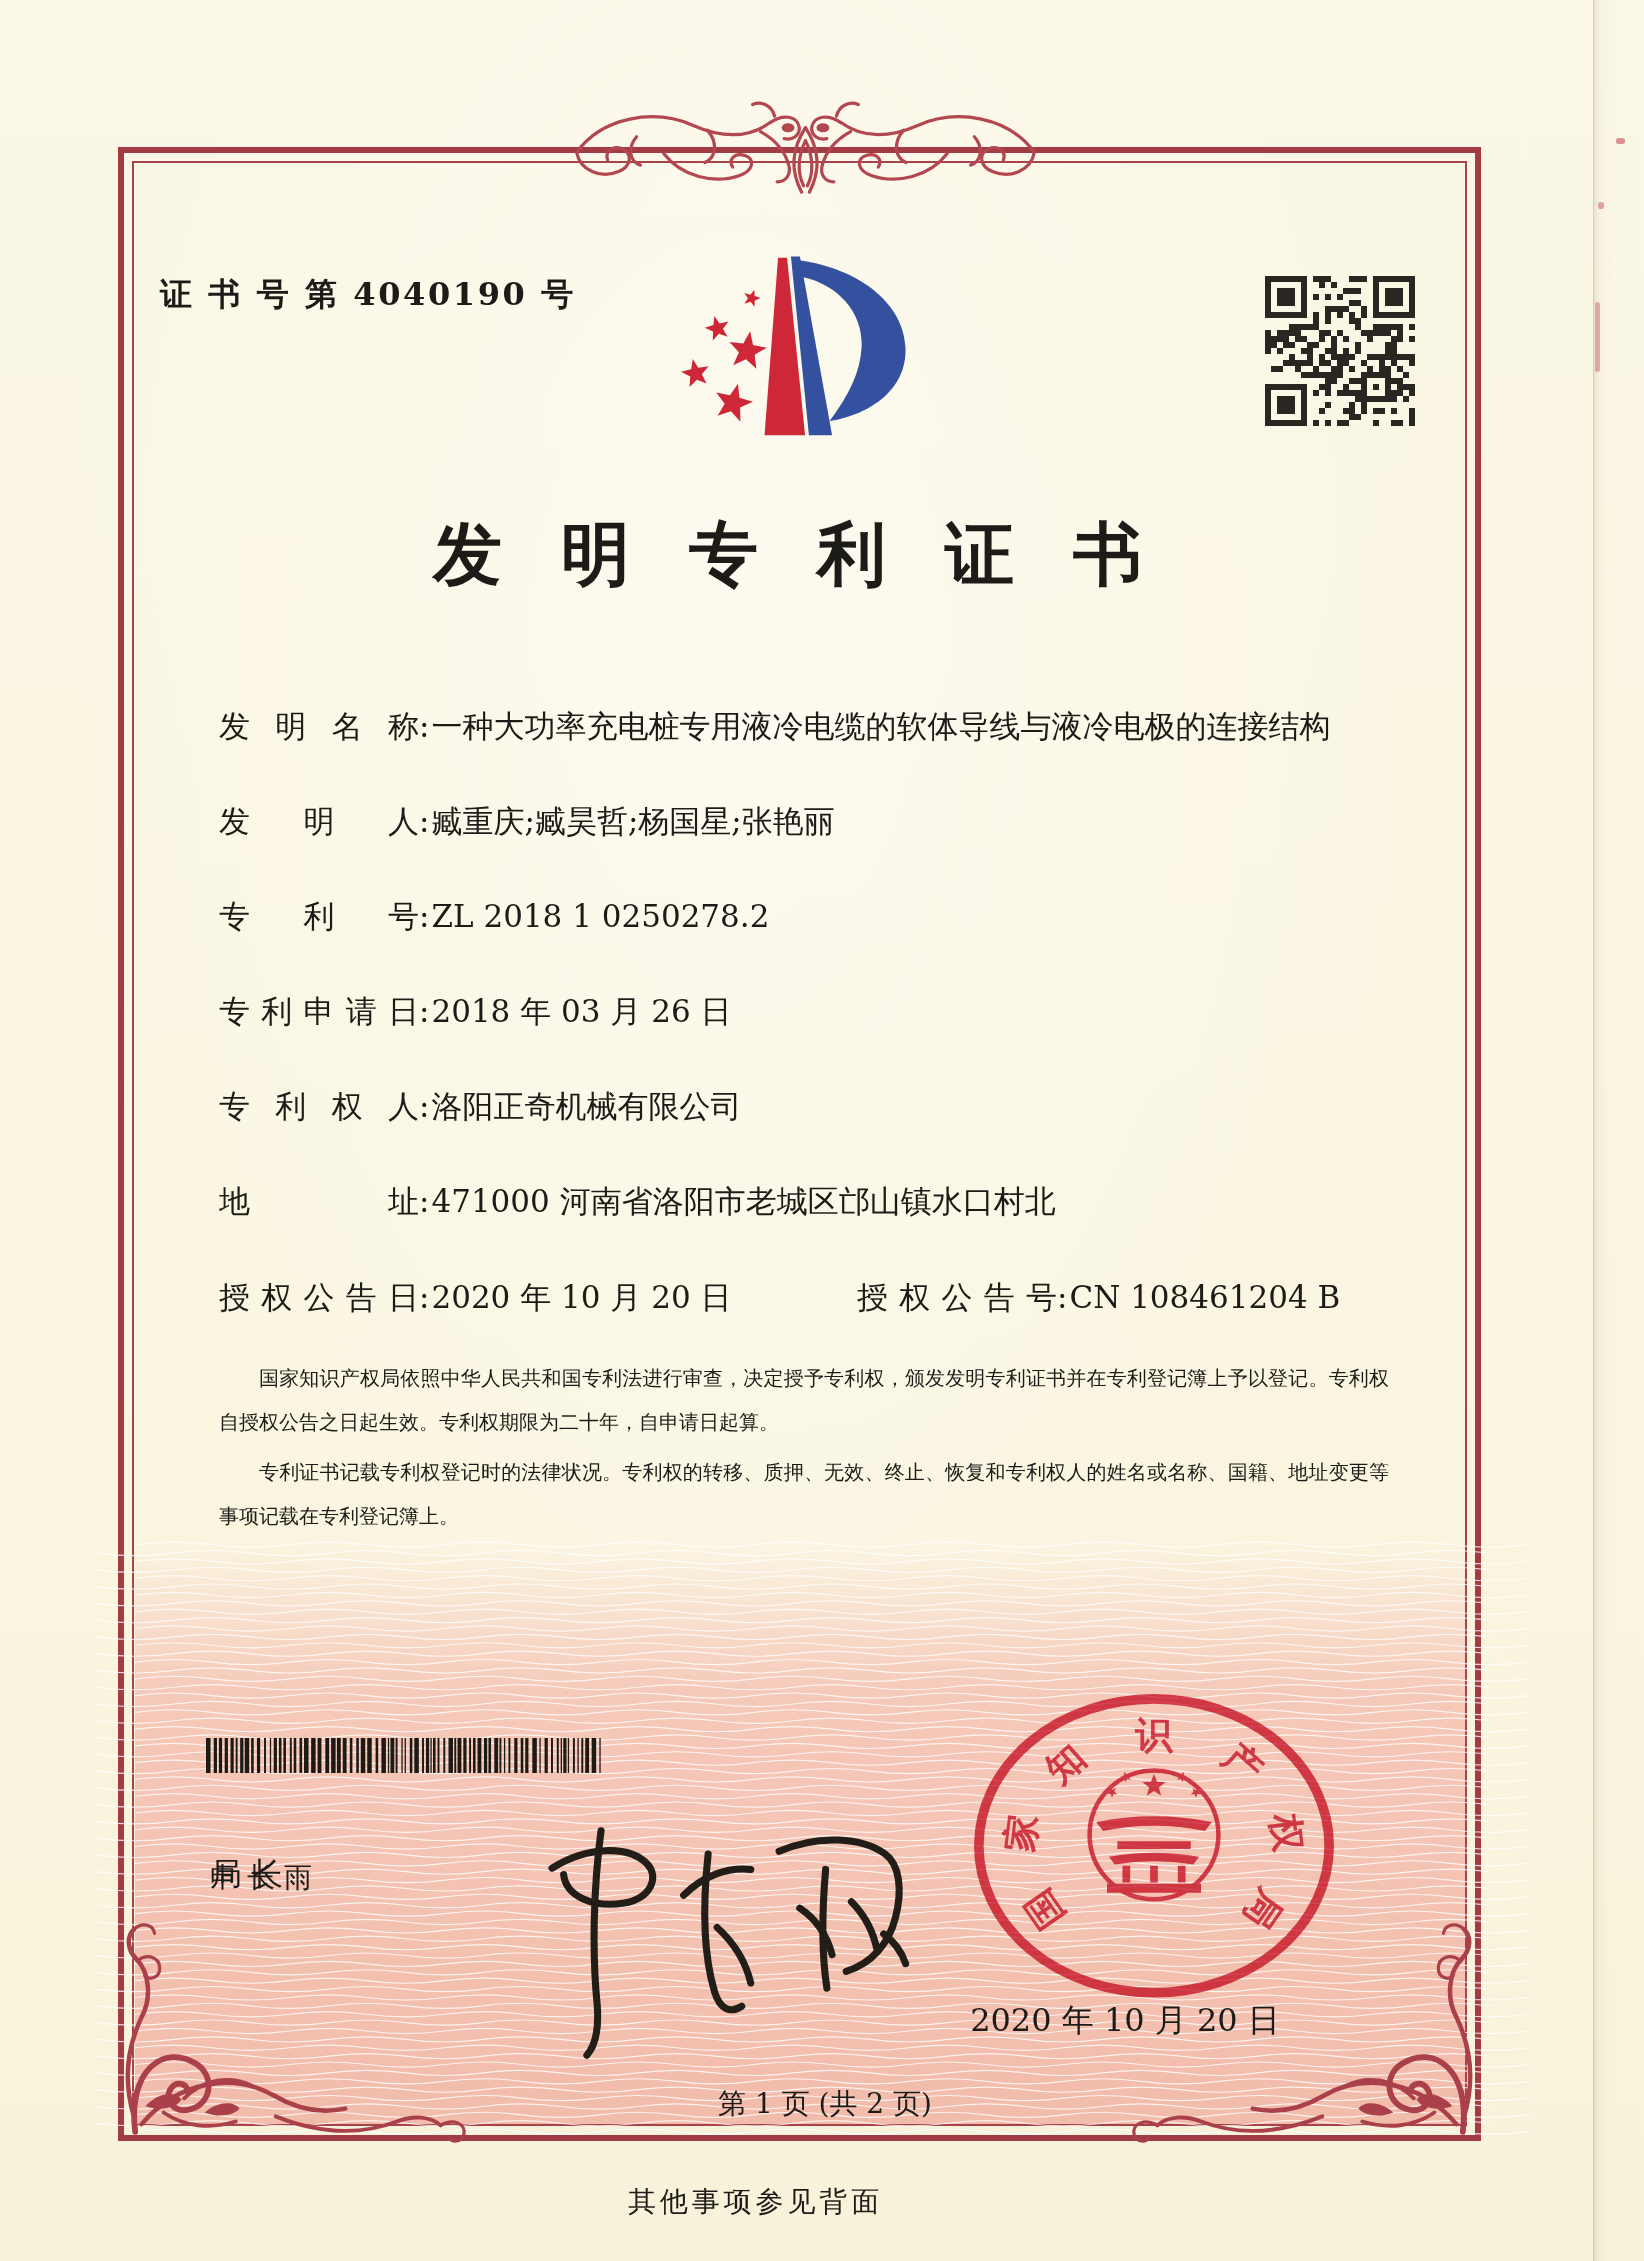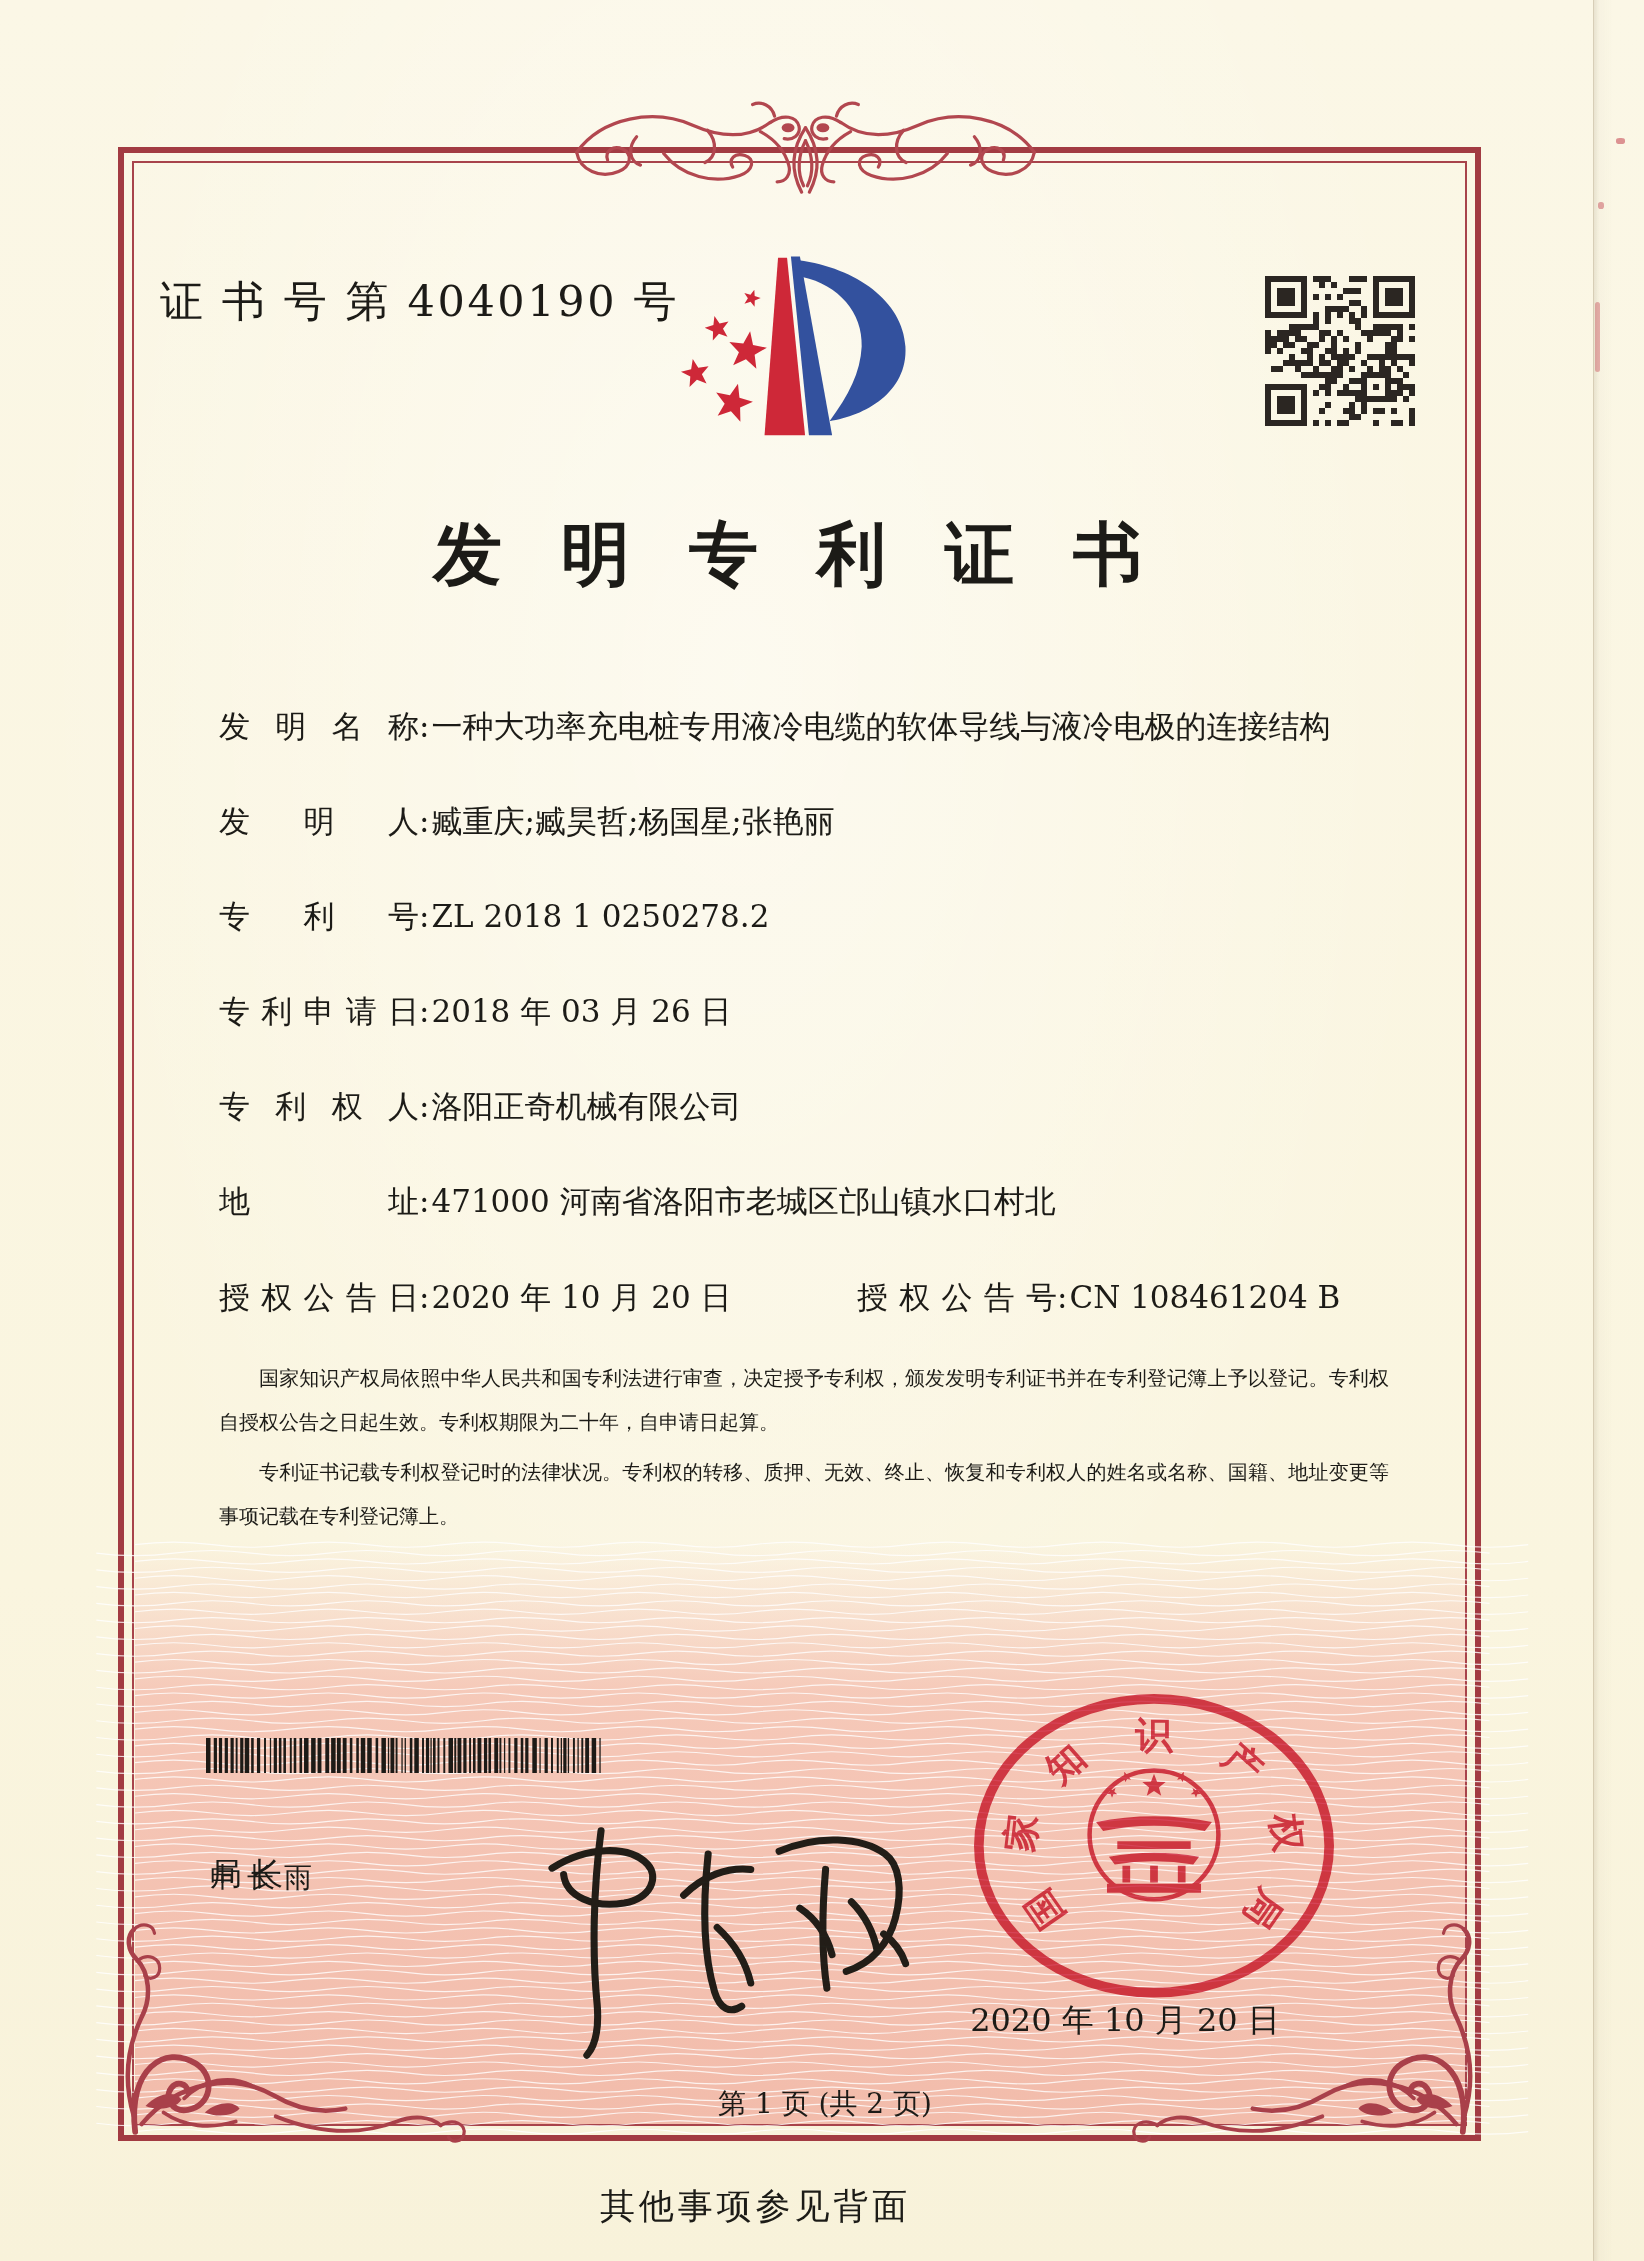--- a/index.html
+++ b/index.html
@@ -23,35 +23,35 @@
   .smudge.s3{left:1595px;top:302px;width:4.5px;height:70px;border-radius:2.6px;opacity:.4;}
   
   .frame-outer{left:118px;top:147px;width:1363px;height:1994px;border:6.4px solid #a23b42;box-sizing:border-box;}
   .frame-inner{left:132px;top:161px;width:1335px;height:1965px;border:2.6px solid #a8434b;box-sizing:border-box;}
   
   .panel{left:135px;top:1542px;width:1330px;height:582px;
     background:linear-gradient(180deg, rgba(246,201,186,0) 0px, rgba(246,201,186,.5) 77px,
       rgba(245,198,182,.92) 148px, #f5c6b6 213px, #f2bcab 100%);}
   .waves-svg{left:135px;top:1542px;}
   
-  .cert-no{left:160px;top:273px;font-size:43px;letter-spacing:2.6px;}
+  .cert-no{left:160px;top:273px;font-size:32px;letter-spacing:2.6px;font-weight:bold;}
   .title{left:433px;top:509px;font-size:69px;font-weight:600;letter-spacing:59px;white-space:nowrap;}
   .field-row{left:219px;width:1244px;font-size:31px;white-space:nowrap;}
   .flabel{display:inline-block;width:200px;text-align:justify;text-align-last:justify;vertical-align:baseline;}
   .fcolon{display:inline-block;}
   .fvalue{margin-left:2px;}
   .pair2{position:absolute;left:638px;top:0;white-space:nowrap;}
   .paras{left:219px;top:1356px;width:1170px;font-size:20px;line-height:44px;text-align:justify;font-family:Liberation Serif, serif;}
   .paras p{margin:0;text-indent:2em;}
   .paras p + p{margin-top:6px;}
   .director-label{left:210px;top:1853px;font-size:32px;letter-spacing:9px;}
   .director-name{left:210px;top:1859px;font-size:28px;letter-spacing:9px;font-family:Liberation Serif, serif;}
   .seal-date{left:941px;top:1999px;width:368px;text-align:center;font-size:32px;}
   .page-footer{left:545px;top:2085px;width:387px;text-align:right;font-size:28px;}
-  .back-note{left:562px;top:2183px;width:387px;text-align:center;font-size:35px;letter-spacing:3.9px;}
+  .back-note{left:562px;top:2183px;width:387px;text-align:center;font-size:28px;letter-spacing:3.9px;}
   svg{position:absolute;overflow:visible;}
   .seal-svg{opacity:.93;mix-blend-mode:multiply;}
   .seal-ring-text text{font-family:"DejaVu Serif","Liberation Serif",serif;font-size:58px;font-weight:bold;}
 </style>
 </head>
 <body>
 
 <svg width="0" height="0" style="position:absolute">
   <defs>
     <g id="cfl" stroke="#a9404a" fill="none" stroke-linecap="round">

